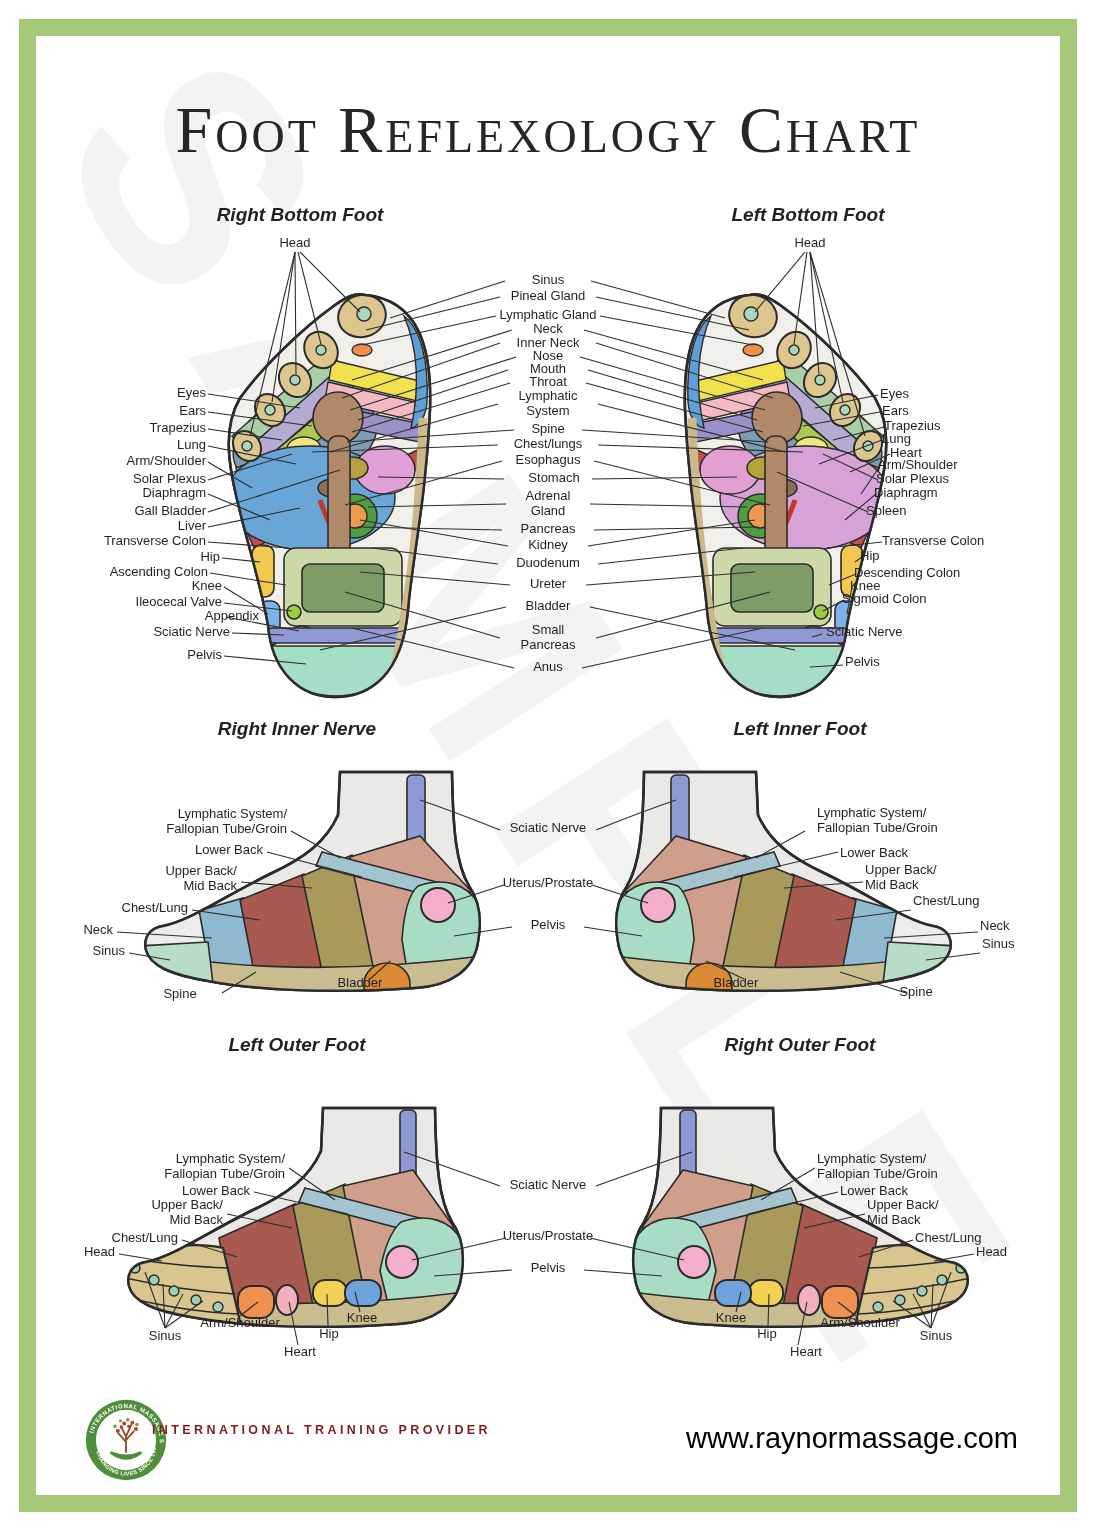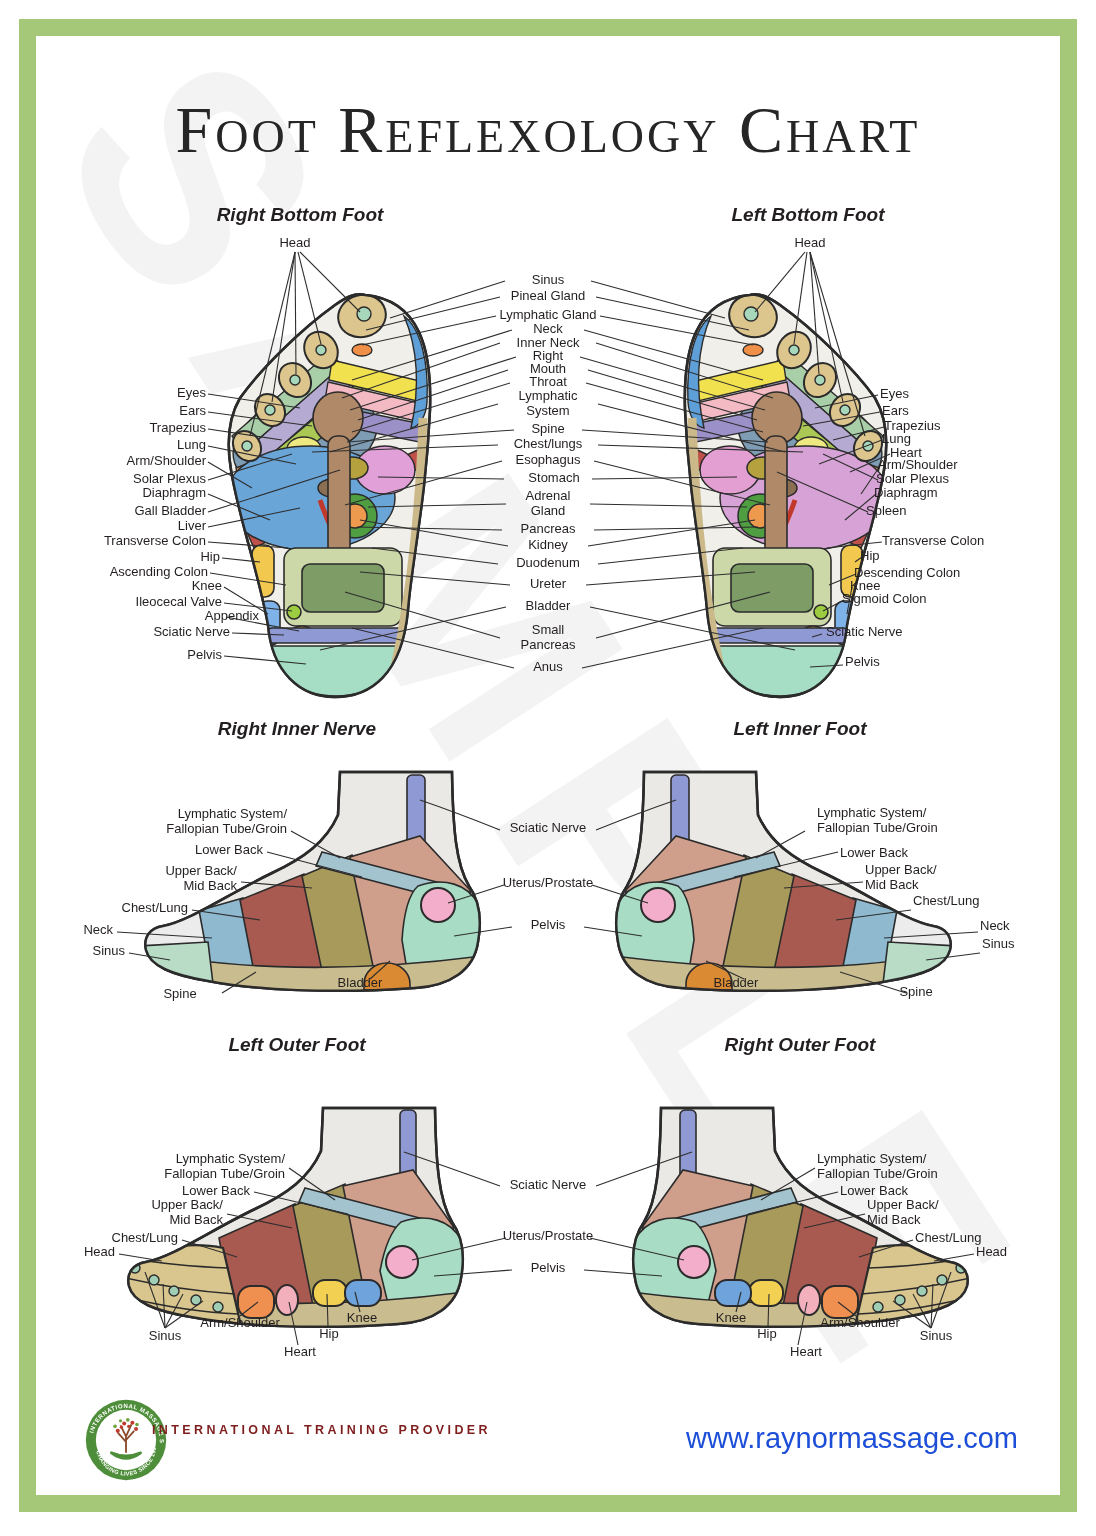--- a/index.html
+++ b/index.html
@@ -14,21 +14,21 @@
   .sh{position:absolute;width:260px;text-align:center;font:italic bold 19px "Liberation Sans",sans-serif;z-index:3}
   .lb{position:absolute;font:13px/1.12 "Liberation Sans",sans-serif;white-space:pre-line;z-index:3}
   .ra{text-align:right}
   .ce{text-align:center}
   .art{position:absolute;top:0;left:0;z-index:2}
   .footer-college{position:absolute;left:152px;top:1402px;z-index:3}
   .fc1{font:bold 17.5px "Liberation Sans",sans-serif;color:#ab4f1d;letter-spacing:.5px}
   .fc2{font:bold 19.5px "Liberation Sans",sans-serif;color:#ab4f1d;letter-spacing:.5px;margin-top:2px}
   .fc2 .amp{color:#78a23e}
   .fc3{font:bold 12.5px "Liberation Sans",sans-serif;color:#7f1d1d;letter-spacing:3.4px;margin-top:21px}
-  .url{position:absolute;left:686px;top:1422px;font:29px "Liberation Sans",sans-serif;color:#1d4ed8;z-index:3}
+  .url{position:absolute;left:686px;top:1422px;font:29px "Liberation Sans",sans-serif;color:#000000;z-index:3}
   .logo{position:absolute;left:84px;top:1398px;z-index:3}
 </style>
 </head>
 <body>
 
 <div class="poster">
   <div class="wm">SAMPLE</div>
 
   <svg class="art" width="1096" height="1536" viewBox="0 0 1096 1536">
     <defs>
@@ -352,21 +352,21 @@
   <div class="sh" style="left:670px;top:1034px">Right Outer Foot</div>
 
   <div class="lb ce" style="left:265px;top:236px;width:60px">Head</div>
   <div class="lb ce" style="left:780px;top:236px;width:60px">Head</div>
 
   <div class="lb ce" style="left:478px;top:273px;width:140px">Sinus</div>
   <div class="lb ce" style="left:478px;top:289px;width:140px">Pineal Gland</div>
   <div class="lb ce" style="left:478px;top:308px;width:140px">Lymphatic Gland</div>
   <div class="lb ce" style="left:478px;top:322px;width:140px">Neck</div>
   <div class="lb ce" style="left:478px;top:336px;width:140px">Inner Neck</div>
-  <div class="lb ce" style="left:478px;top:349px;width:140px">Right</div>
+  <div class="lb ce" style="left:478px;top:349px;width:140px">Nose</div>
   <div class="lb ce" style="left:478px;top:362px;width:140px">Mouth</div>
   <div class="lb ce" style="left:478px;top:375px;width:140px">Throat</div>
   <div class="lb ce" style="left:478px;top:389px;width:140px">Lymphatic
 System</div>
   <div class="lb ce" style="left:478px;top:422px;width:140px">Spine</div>
   <div class="lb ce" style="left:478px;top:437px;width:140px">Chest/lungs</div>
   <div class="lb ce" style="left:478px;top:453px;width:140px">Esophagus</div>
   <div class="lb ce" style="left:484px;top:471px;width:140px">Stomach</div>
   <div class="lb ce" style="left:478px;top:489px;width:140px">Adrenal
 Gland</div>

